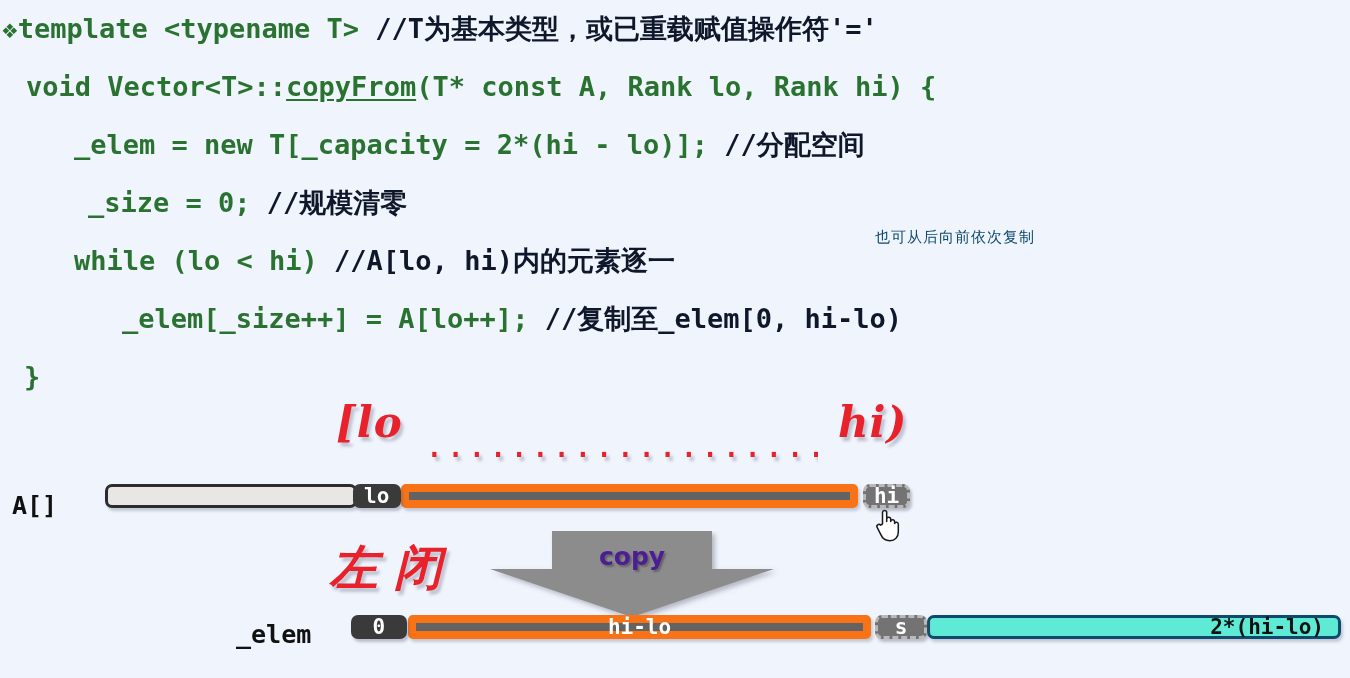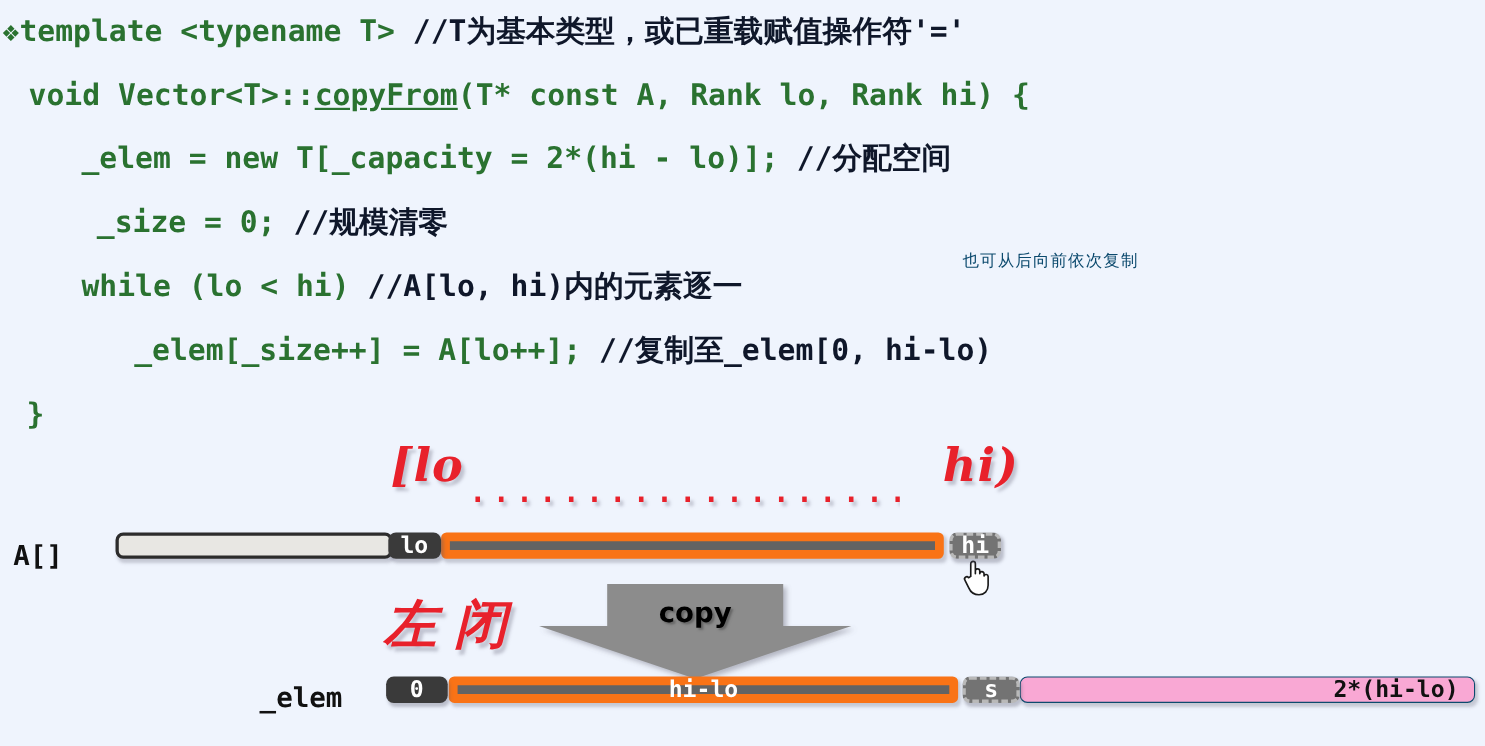--- a/index.html
+++ b/index.html
@@ -55,21 +55,20 @@
     white-space: nowrap;
     letter-spacing: 1px;
   }
   .hand {
     position: absolute;
     color: #e8212b;
     font-family: "DejaVu Serif", serif;
     font-weight: 700;
     white-space: nowrap;
     text-shadow: 3px 4px 3px rgba(120,120,140,0.40);
-    margin-left: 19px;
   }
   .range-note {
     left: 336px; top: 398px;
     font-size: 42px;
     letter-spacing: 1px;
     font-style: italic;
   }
   .range-dots {
     position: absolute;
     left: 428px; top: 420px;
@@ -123,22 +122,22 @@
     box-shadow: 2px 3px 3px rgba(100,100,120,0.30);
   }
   .seg-fill {
     background: #636363;
     border: 8px solid #f97316;
     border-radius: 5px;
     color: #fff;
     box-shadow: 2px 3px 3px rgba(100,100,120,0.30);
   }
   .seg-white {
-    background: #f9a8d4;
-    border: 1px solid #0c4a6e;
+    background: #5eead4;
+    border: 3px solid #0c4a6e;
     border-radius: 7px;
     color: #111;
     justify-content: flex-end;
     padding-right: 14px;
     box-shadow: 2px 3px 3px rgba(100,100,120,0.30);
     padding-left: 13px;
   }
   .badge {
     background: #3a3a3a;
     color: #fff;
@@ -161,21 +160,21 @@
     left: 484px; top: 531px;
     width: 296px; height: 87px;
   }
   .copy-arrow svg { display: block; }
   .copy-text {
     position: absolute;
     left: 0; top: 0;
     width: 296px;
     text-align: center;
     padding-top: 11px;
-    color: #000000;
+    color: #4c1d95;
     font-family: "DejaVu Sans", sans-serif;
     font-size: 25px;
     font-weight: 700;
     text-shadow: 2px 2px 2px rgba(70,70,70,0.55);
     pointer-events: none;
   }
 
   
   .cursor {
     position: absolute;

